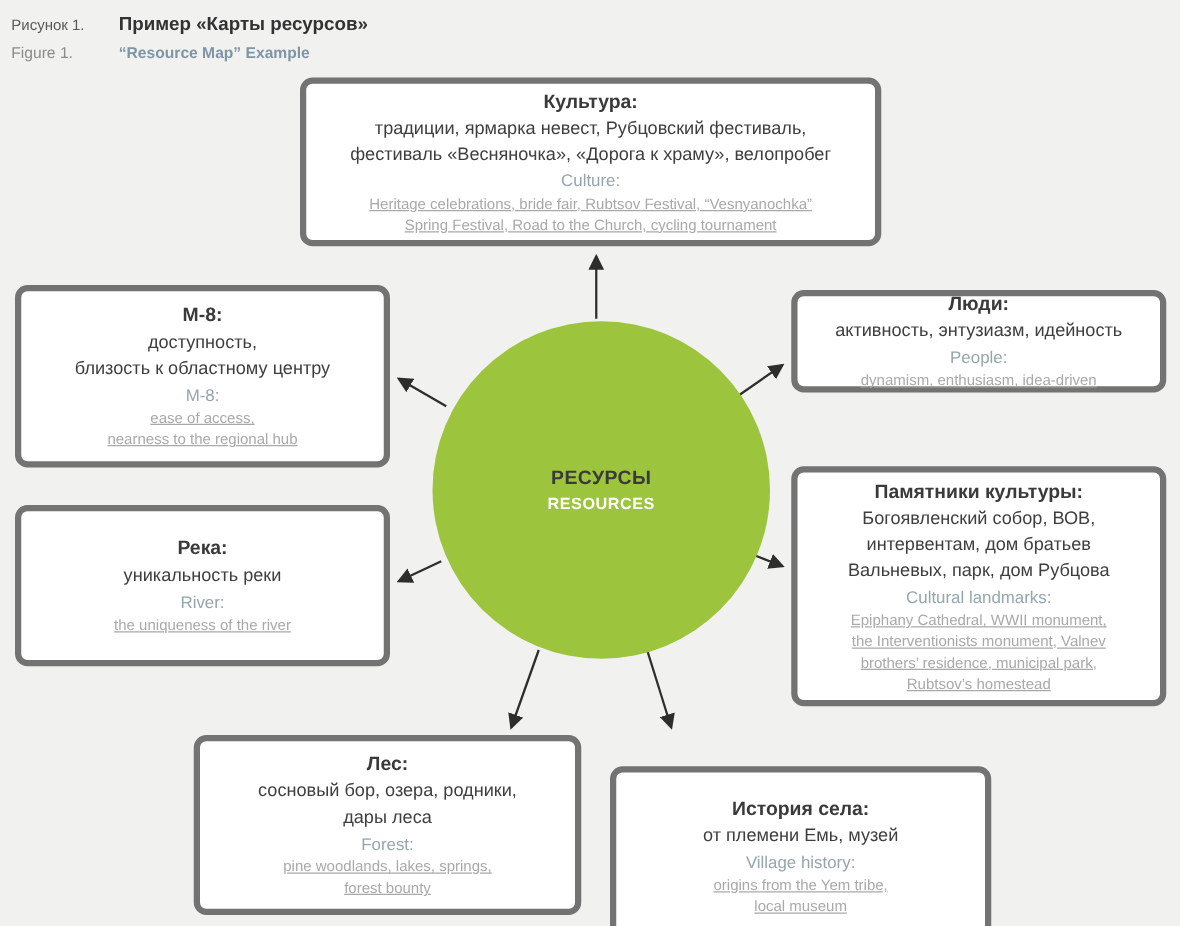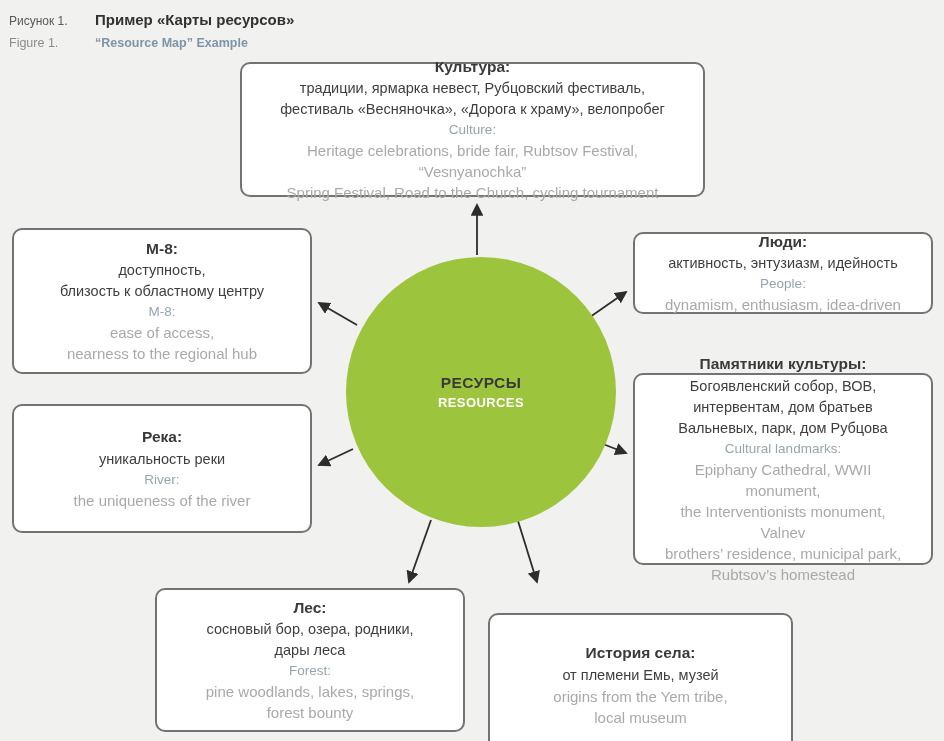--- a/index.html
+++ b/index.html
@@ -19,27 +19,27 @@
   .connectors { position:absolute; left:0; top:0; z-index:0; }
 
   
   .center-circle { position:absolute; left:346px; top:257px; width:270px; height:270px;
     border-radius:50%; background:#9cc43d; display:flex; flex-direction:column;
     align-items:center; justify-content:center; z-index:1; }
   .c-ru { font-size:15.5px; font-weight:bold; color:#3a3a3a; letter-spacing:.4px; }
   .c-en { font-size:13px; font-weight:bold; color:#ffffff; letter-spacing:.4px; margin-top:3px; }
 
   
-  .node { position:absolute; background:#ffffff; border:2px solid #737373; border-radius:10px;
+  .node { position:absolute; background:#ffffff; border:5px solid #737373; border-radius:10px;
     display:flex; flex-direction:column; justify-content:center; text-align:center;
     padding:8px 28px; z-index:2; }
   .t-ru { font-size:15.5px; font-weight:bold; color:#3a3a3a; line-height:1.45; }
   .b-ru { font-size:14.5px; color:#3e3e3e; line-height:1.45; white-space:pre-line; }
   .t-en { font-size:13.5px; color:#95a5ad; line-height:1.4; margin-top:1px; }
-  .b-en { font-size:15px; color:#a9a9a9; line-height:1.4; white-space:pre-line; }
+  .b-en { font-size:12px; color:#a9a9a9; line-height:1.4; white-space:pre-line;text-decoration:underline; }
 
   .node-culture   { left:240px; top:62px;  width:465px; height:135px; }
   .node-m8        { left:12px;  top:228px; width:300px; height:146px; }
   .node-people    { left:633px; top:232px; width:300px; height:82px; }
   .node-river     { left:12px;  top:404px; width:300px; height:129px; }
   .node-landmarks { left:633px; top:373px; width:300px; height:192px;text-align:center; }
   .node-forest    { left:155px; top:588px; width:310px; height:144px; }
   .node-history   { left:488px; top:588px; width:305px; height:144px;margin-top:25px; }
 </style>
 </head>
@@ -127,17 +127,18 @@
     <div class="b-ru">сосновый бор, озера, родники,
 дары леса</div>
     <div class="t-en">Forest:</div>
     <div class="b-en">pine woodlands, lakes, springs,
 forest bounty</div>
   </div>
 
   <div class="node node-history">
     <div class="t-ru">История села:</div>
     <div class="b-ru">от племени Емь, музей</div>
+    <div class="t-en">Village history:</div>
     <div class="b-en">origins from the Yem tribe,
 local museum</div>
   </div>
 
 </div>
 
 </body></html>

